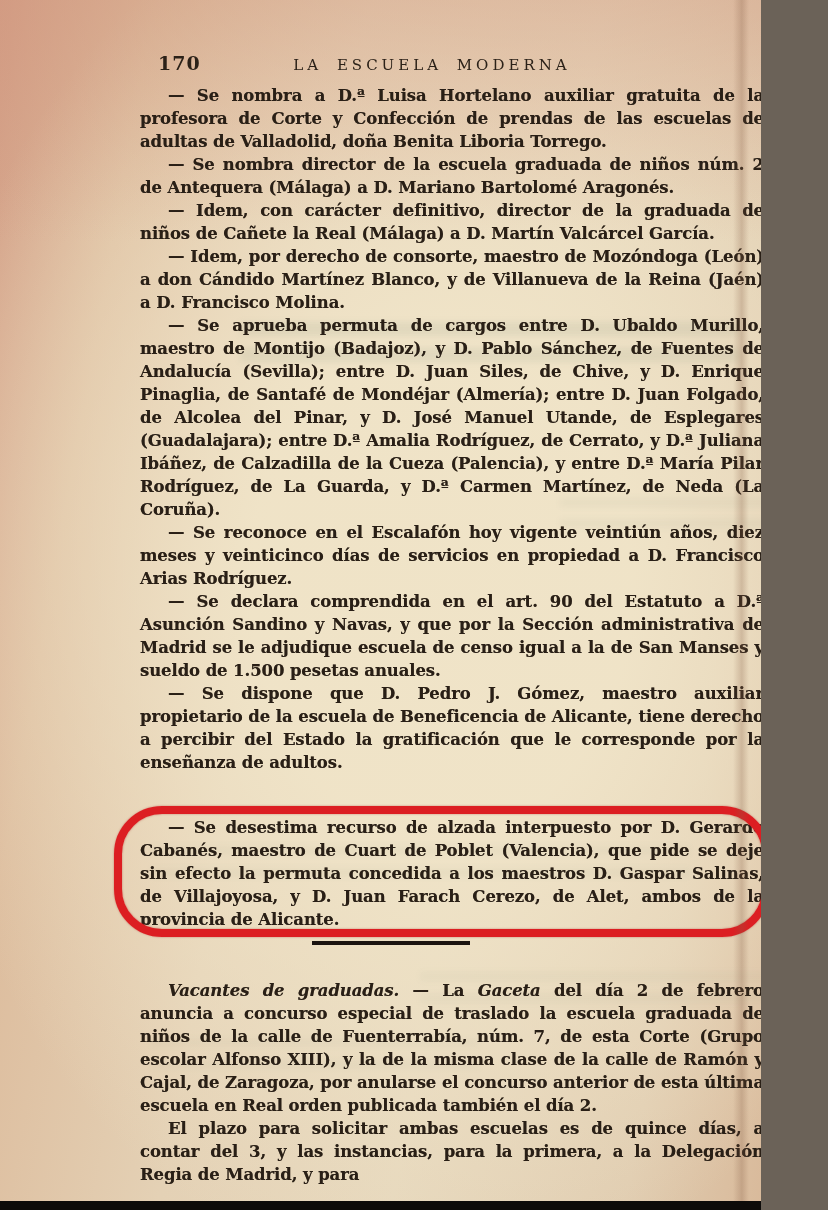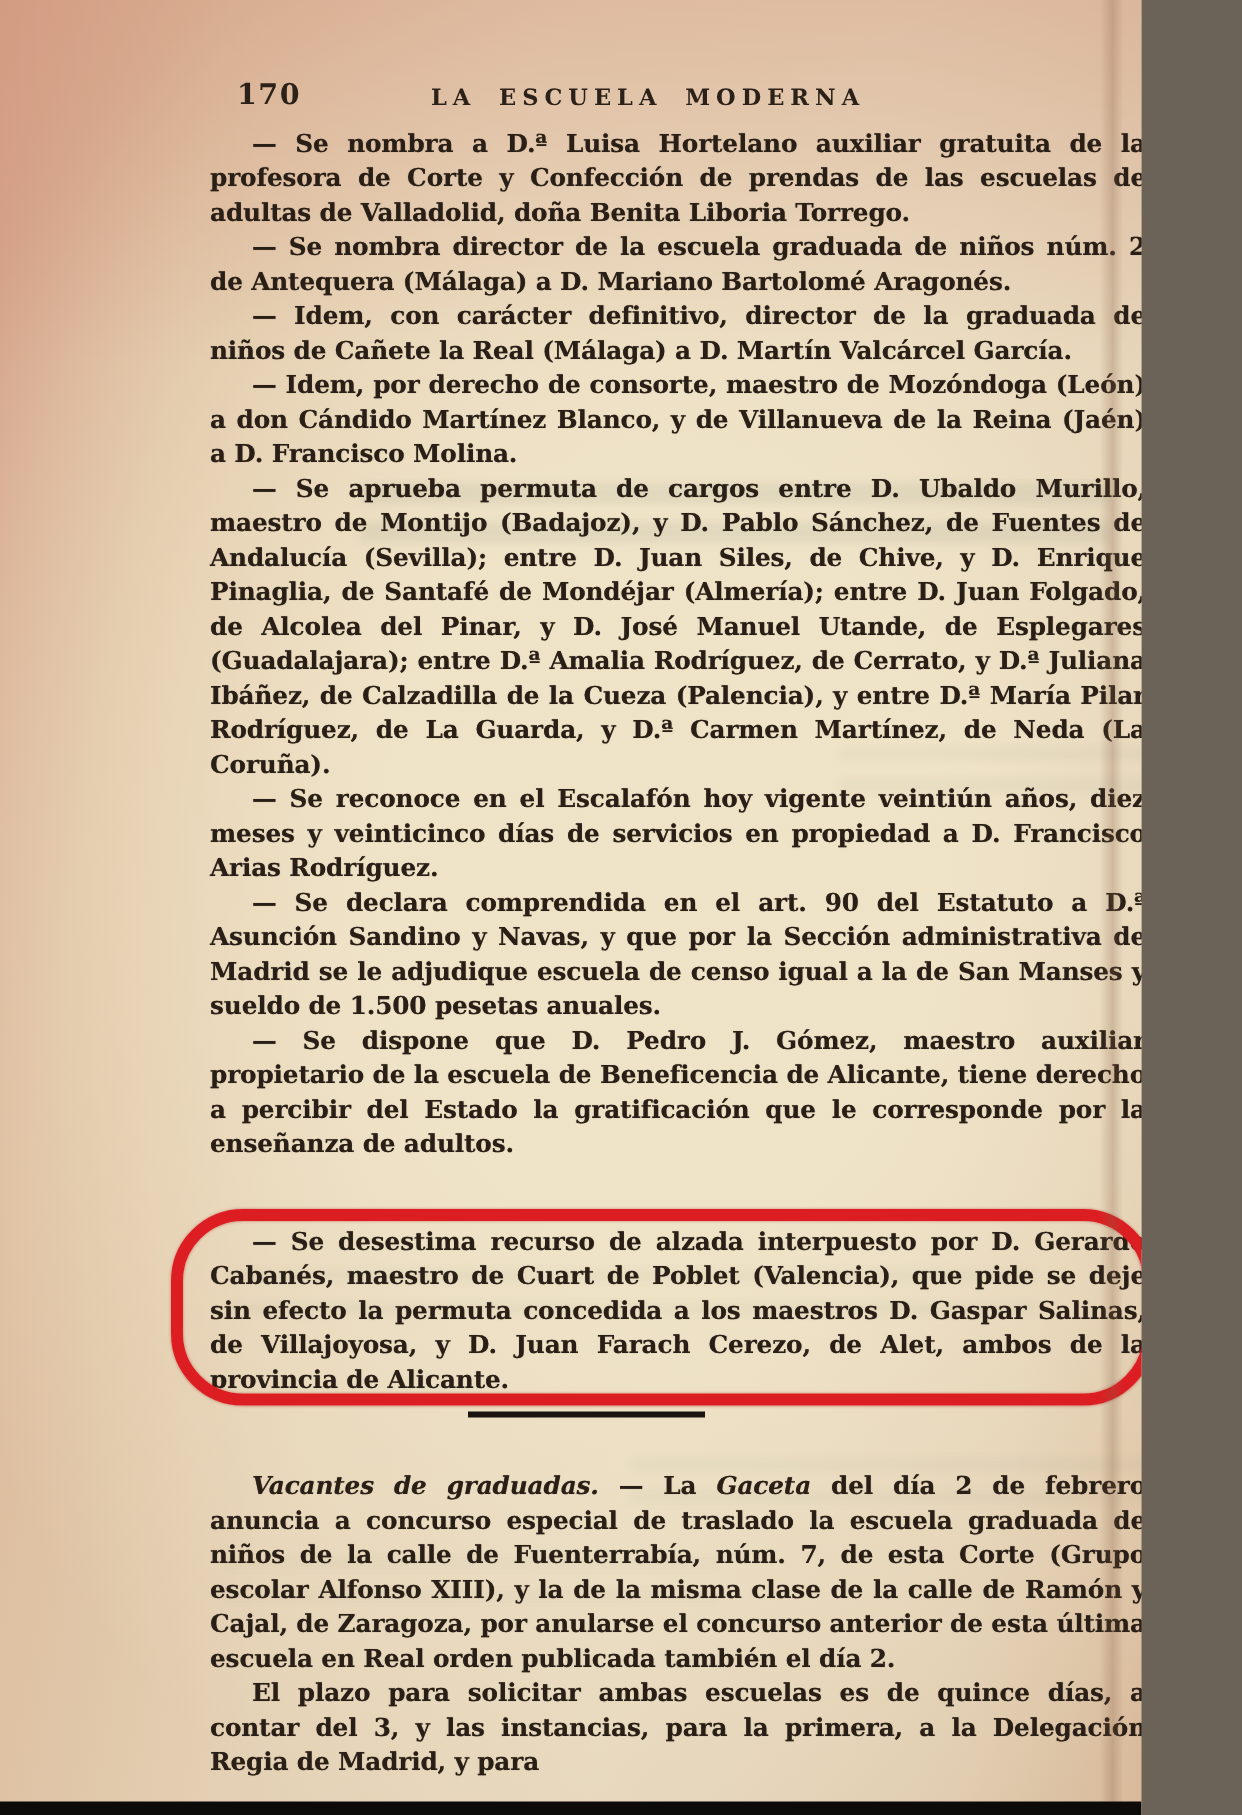--- a/index.html
+++ b/index.html
@@ -25,21 +25,21 @@
   .ghost-c{left:150px;top:846px;width:540px;height:42px;opacity:.4;
     background:repeating-linear-gradient(180deg, rgba(112,132,110,0.15) 0 9px, rgba(0,0,0,0) 9px 22px);}
   .ghost-d{left:420px;top:972px;width:350px;height:44px;opacity:.35;
     background:repeating-linear-gradient(180deg, rgba(112,132,110,0.15) 0 9px, rgba(0,0,0,0) 9px 22px);}
   .ghost-e{left:150px;top:1038px;width:330px;height:40px;opacity:.3;
     background:repeating-linear-gradient(180deg, rgba(112,132,110,0.14) 0 9px, rgba(0,0,0,0) 9px 22px);}
 
   
   .page-number{position:absolute;left:158px;top:52px;font-size:19px;font-weight:700;letter-spacing:1px;}
   .journal-title{position:absolute;left:140px;top:56px;width:584px;text-align:center;
-    font-size:15px;font-weight:700;letter-spacing:4px;word-spacing:6px;}
+    font-size:15px;font-weight:400;letter-spacing:4px;word-spacing:6px;}
 
   
   .text-column{position:absolute;left:140px;top:84px;width:624px;}
   .body-par{
     margin:0;font-size:16.5px;font-weight:700;line-height:23px;
     text-align:justify;text-indent:28px;letter-spacing:-0.1px;
     color:#291f16;text-shadow:0 0 0.5px rgba(41,31,22,0.6);
   }
   .italic{font-style:italic;}
   .highlight-wrap{position:relative;margin-top:42px;}

